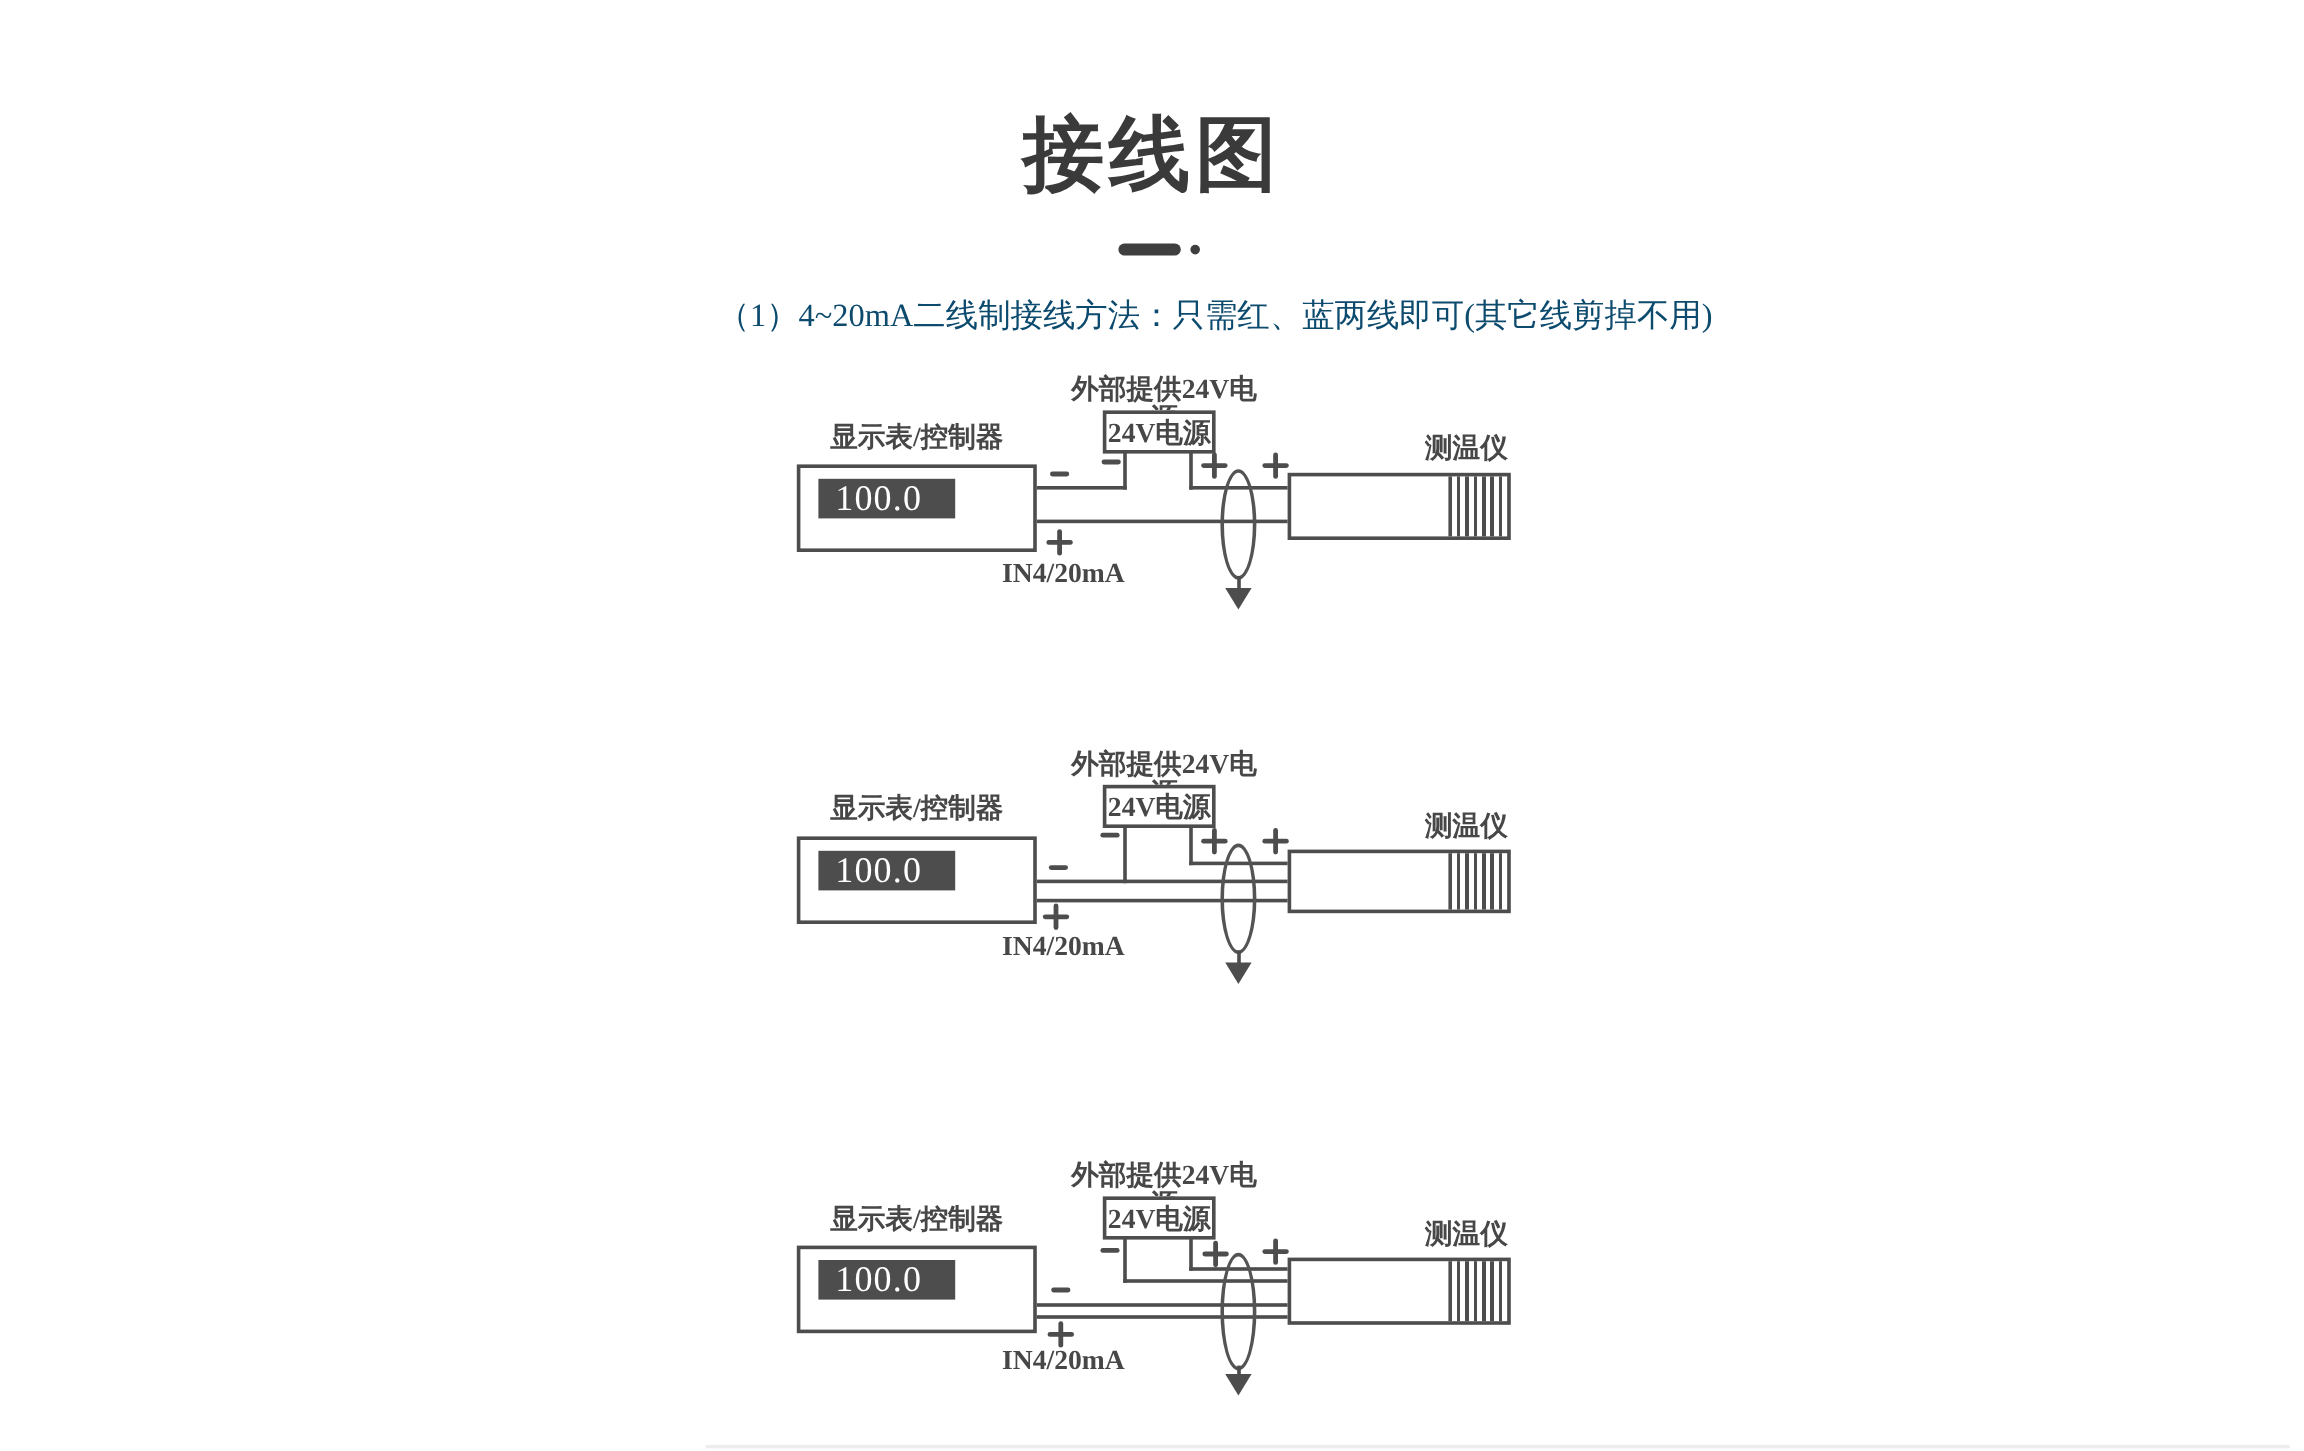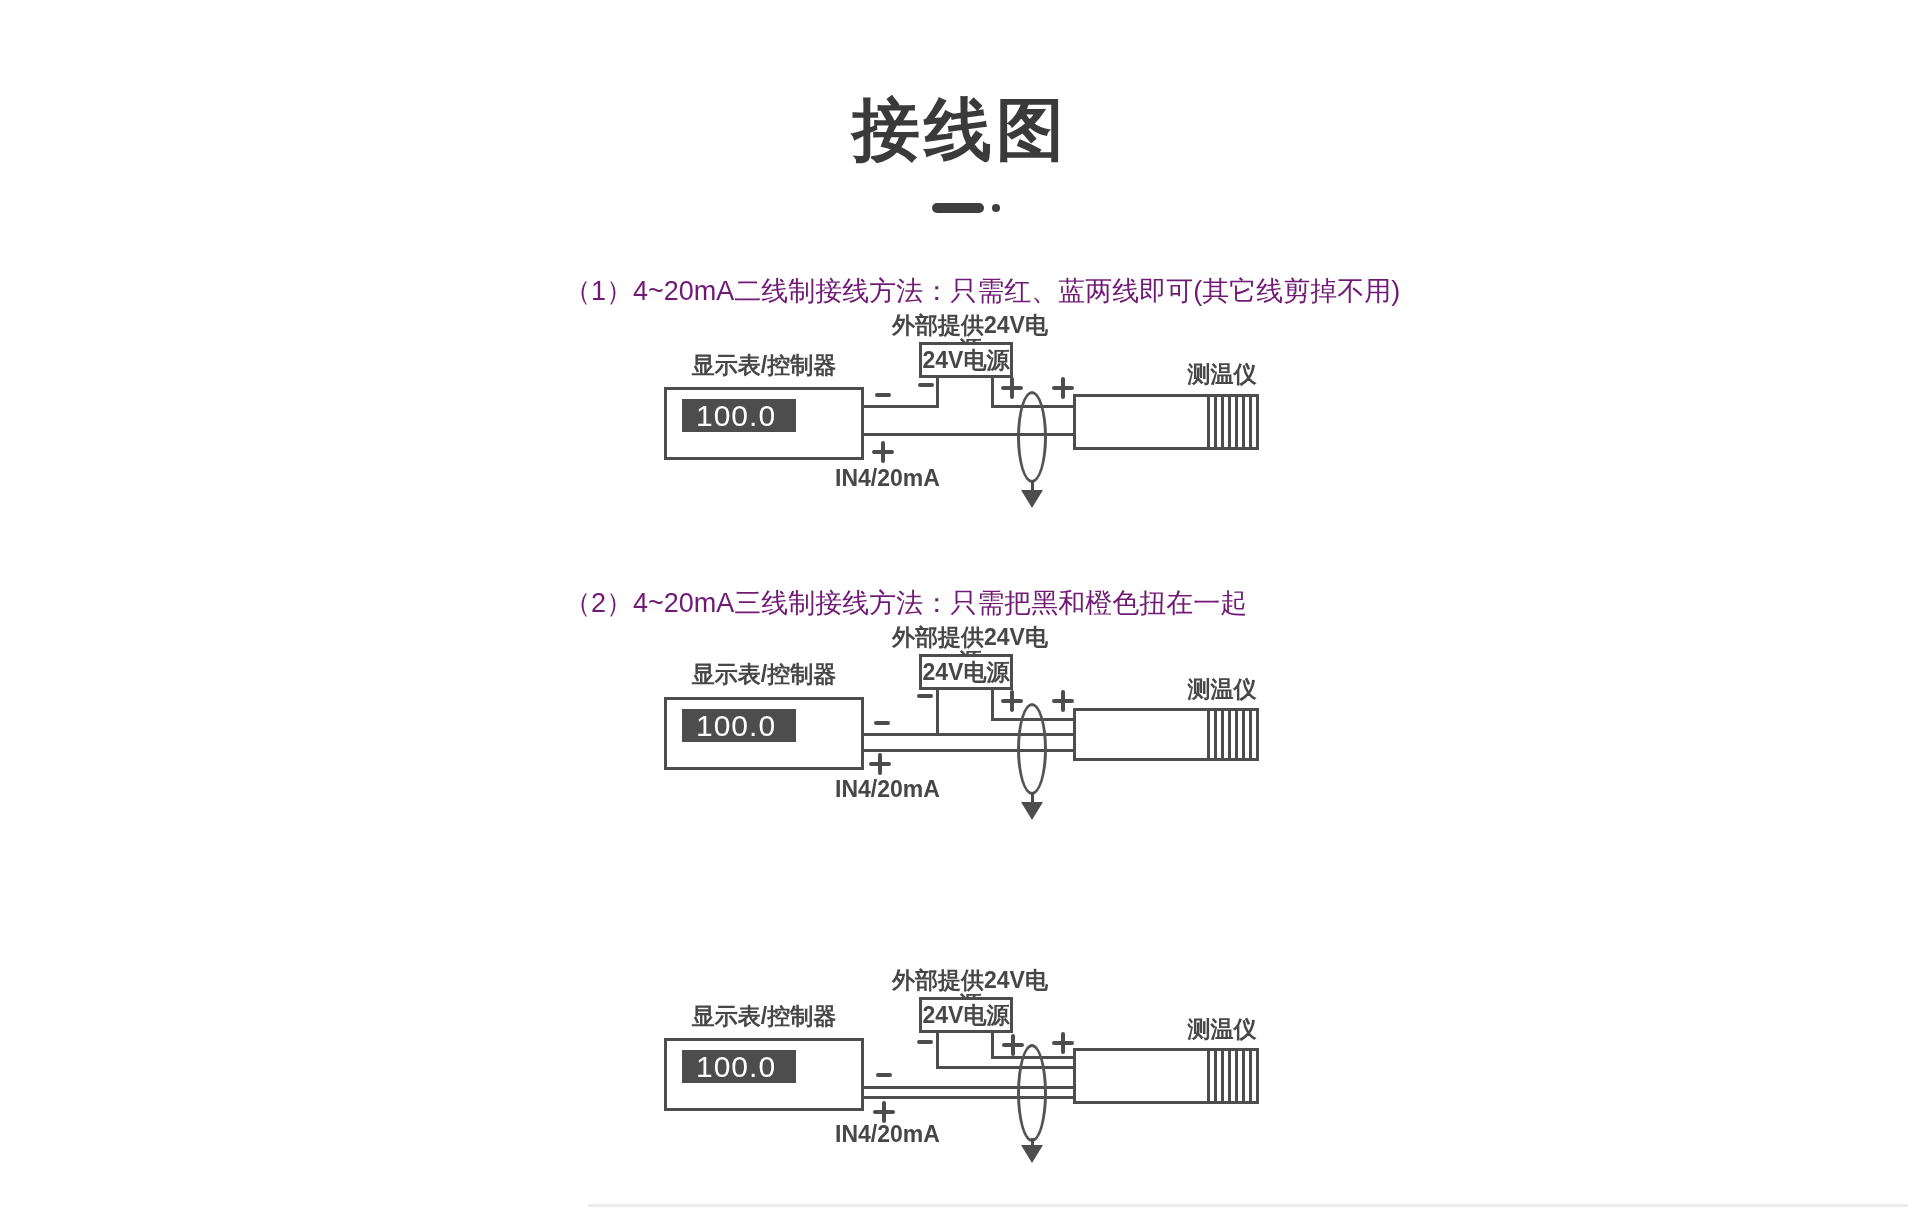--- a/index.html
+++ b/index.html
@@ -1,27 +1,27 @@
 <!DOCTYPE html>
 <html><head>
 <meta charset="utf-8">
 <style>
   html,body{margin:0;padding:0;background:#fff;}
   .page{position:relative;width:1920px;height:1209px;background:#ffffff;overflow:hidden;
-        font-family:Liberation Sans, sans-serif;color:#3c3c3c;}
+        font-family:Liberation Serif, serif;color:#3c3c3c;}
 
   
   .page-title{position:absolute;left:0;top:84px;width:1920px;text-align:center;
               font-size:68px;line-height:90px;font-weight:700;color:#3a3a3a;letter-spacing:4px;}
   .title-dash{position:absolute;left:932px;top:203px;width:52px;height:10px;border-radius:5px;background:#3f3f3f;}
   .title-dot{position:absolute;left:992px;top:204px;width:8px;height:8px;border-radius:50%;background:#3f3f3f;}
 
   
-  .section-heading{position:absolute;left:564px;font-size:27px;line-height:34px;font-weight:500;
-                   color:#701a75;white-space:pre;margin-top:28px;}
+  .section-heading{position:absolute;left:598px;font-size:27px;line-height:34px;font-weight:500;
+                   color:#0c4a6e;white-space:pre;}
   .sh1{top:246px;} .sh2{top:558px;} .sh3{top:898px;}
 
   
   .diagram{position:absolute;left:0;width:1920px;height:210px;}
   .d1{top:312px;} .d2{top:624px;} .d3{top:967px;}
 
   
   .lbl{position:absolute;font-weight:700;color:#474747;font-size:23px;line-height:24px;text-align:center;}
   .ext-label{left:884px;top:1px;width:172px;}
   .display-label{left:691px;width:146px;}
@@ -114,21 +114,20 @@
 </head>
 <body>
 
 <div class="page">
 
   <div class="page-title">接线图</div>
   <div class="title-dash"></div>
   <div class="title-dot"></div>
 
   <div class="section-heading sh1">（1）4~20mA二线制接线方法：只需红、蓝两线即可(其它线剪掉不用)</div>
-  <div class="section-heading sh2">（2）4~20mA三线制接线方法：只需把黑和橙色扭在一起</div>
 
   <div class="diagram d1">
     <div class="lbl ext-label">外部提供24V电源</div>
     <div class="psu-box">
       <span>24V电源</span>
     </div>
     <div class="lbl display-label">显示表/控制器</div>
     <div class="display-box"></div>
     <div class="display-value">100.0</div>
     <div class="lbl sensor-label">测温仪</div>

